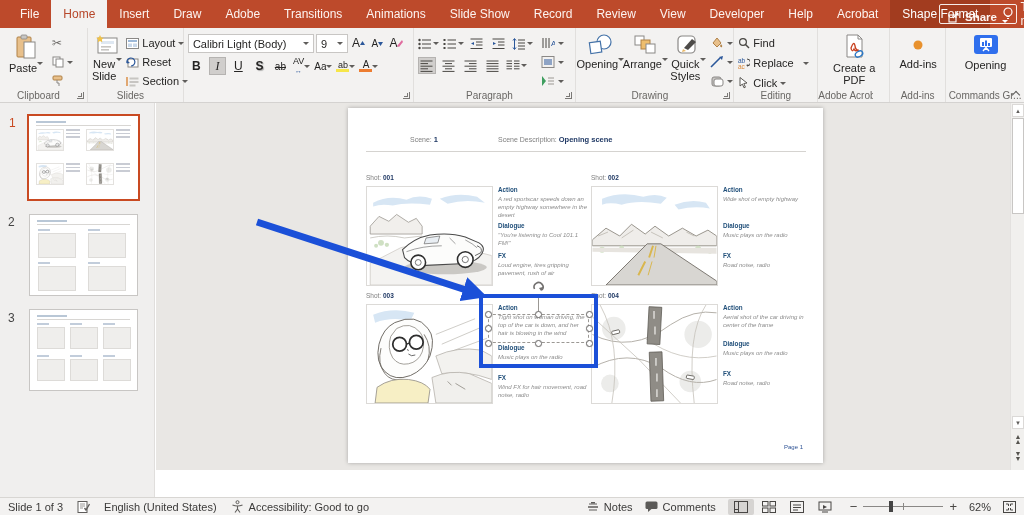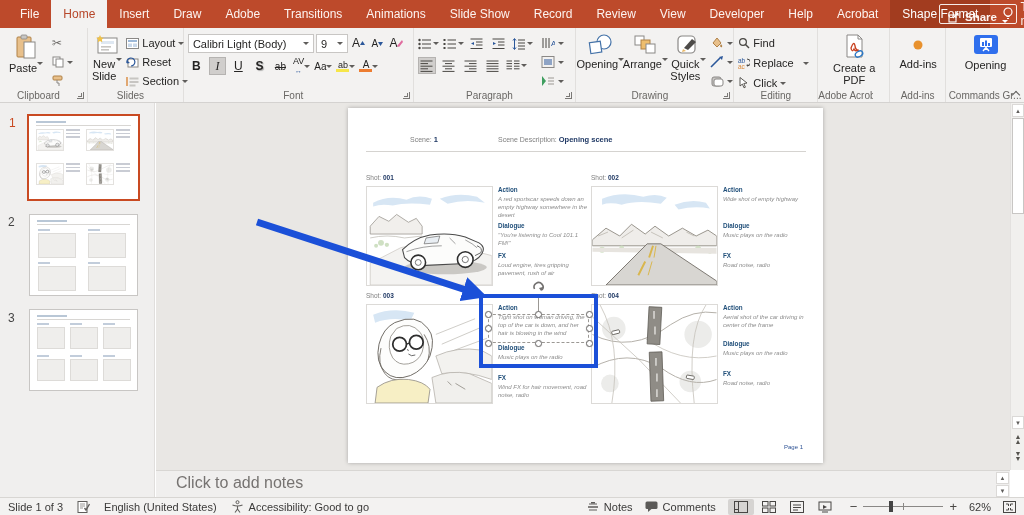--- a/index.html
+++ b/index.html
@@ -362,21 +362,20 @@
             </span>
           <span class="fbtn">
               <span style="display:flex;flex-direction:column;align-items:center;line-height:10px">
                 <span style="font-size:10px">A</span>
                 <span class="bar" style="background:#ed7d31"></span>
               </span>
               <span class="dd"></span>
             </span>
         </div>
       </div>
-      <div class="group-label">Font</div>
       <div class="launcher"></div>
     </div>
 
     <div class="group" style="width:163px">
       <div class="pgrid">
         <div class="prow">
           <span class="pbtn">
               <svg class="s" width="14" height="12" viewBox="0 0 14 12">
                 <circle cx="1.5" cy="2" r="1.2" fill="#494743"></circle>
                 <circle cx="1.5" cy="6" r="1.2" fill="#494743"></circle>
@@ -840,27 +839,20 @@
           <span>▲</span>
           <span>▲</span>
         </div>
       <div class="dblarrow" style="top:348px">
           <span>▼</span>
           <span>▼</span>
         </div>
     </div>
   </div>
 
-  <div class="notes">
-    <div class="notes-text">Click to add notes</div>
-    <div class="notes-scroll">
-      <div class="nbtn">▲</div>
-      <div class="nbtn">▼</div>
-    </div>
-  </div>
 
   <div class="statusbar">
     <span class="sb-item">Slide 1 of 3</span>
     <span class="sb-item">
       <svg class="s" width="13" height="13" viewBox="0 0 13 13">
           <rect x="1" y="1.5" width="9" height="11" fill="#fff" stroke="#5f5d5b"></rect>
           <path d="M3 4 H8 M3 6 H8 M3 8 H6" stroke="#9a9896"></path>
           <path d="M12.5 4 L9 10 L7.5 8" stroke="#5f5d5b" stroke-width="1.3" fill="none"></path>
         </svg>
     </span>

